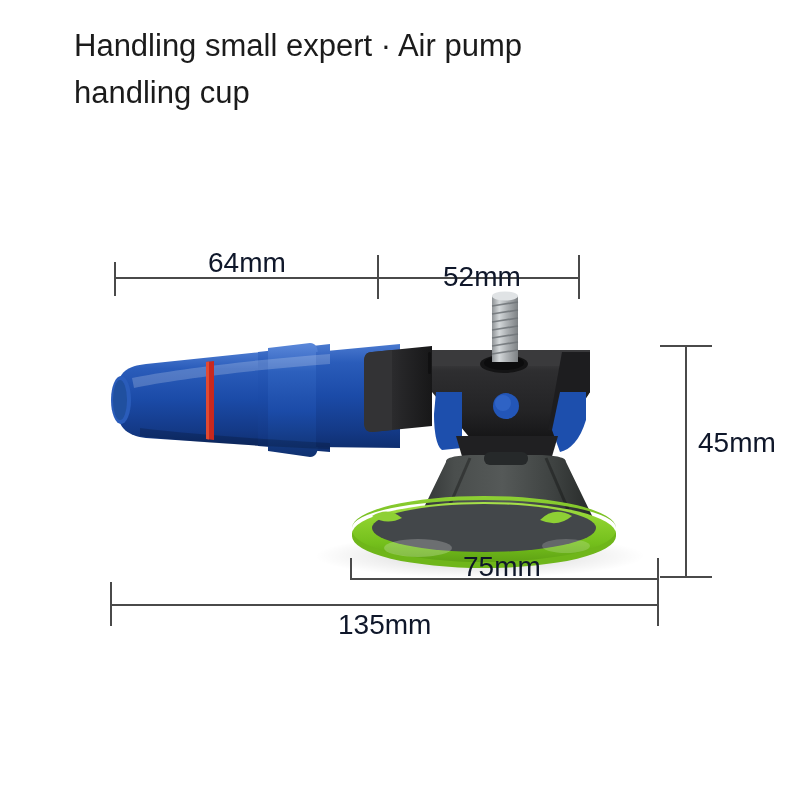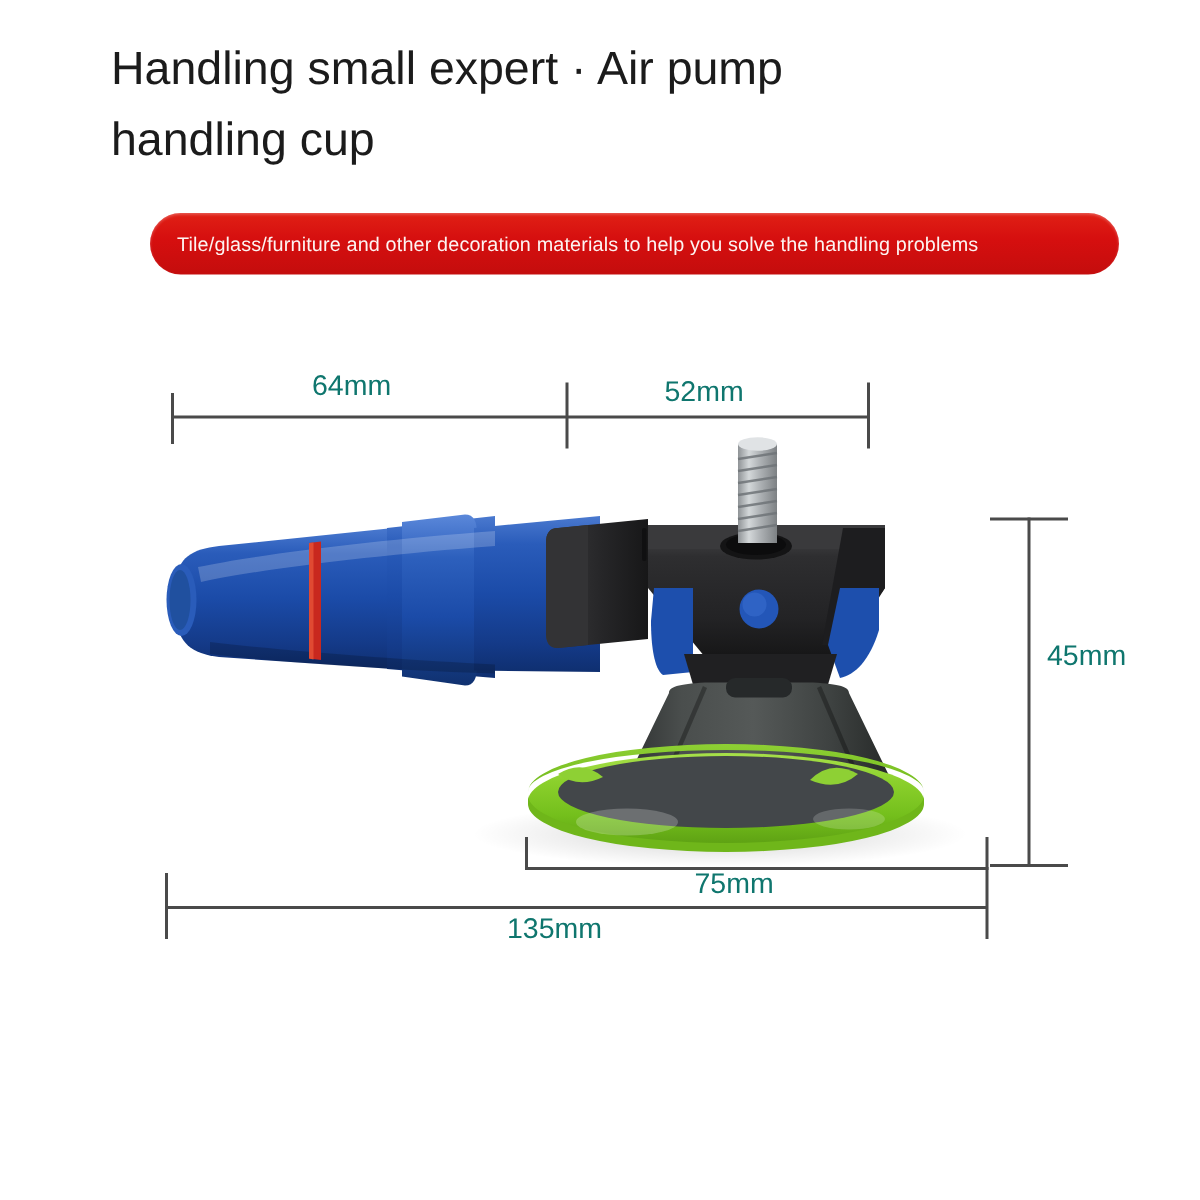--- a/index.html
+++ b/index.html
@@ -29,40 +29,37 @@
   .banner-text{
     color:#fdf4f2;font-size:13.2px;letter-spacing:.1px;
     padding-left:18px;white-space:nowrap;
   }
 
   
   .dimline{position:absolute;background:#4a4a4a;}
   .dim-h{height:1.6px;}
   .dim-v{width:1.6px;}
   .dimlabel{
-    position:absolute;color:#0f766e;font-size:19px;
+    position:absolute;color:#0f172a;font-size:28px;
     white-space:nowrap;font-family:"Liberation Sans",sans-serif;
   }
 
   
   .product{position:absolute;left:0;top:0;width:800px;height:800px;}
 </style>
 </head>
 <body>
 
 <div id="page">
 
   <div class="title">
     <span>Handling small expert · Air pump</span>
     <span class="l2">handling cup</span>
   </div>
 
-  <div class="banner">
-    <span class="banner-text">Tile/glass/furniture and other decoration materials to help you solve the handling problems</span>
-  </div>
 
   <svg class="product" viewBox="0 0 800 800">
     <defs>
       <linearGradient id="gBlue" x1="0" y1="0" x2="0" y2="1">
         <stop offset="0%" stop-color="#4a79cf"></stop>
         <stop offset="18%" stop-color="#2a5cba"></stop>
         <stop offset="50%" stop-color="#1b4ba8"></stop>
         <stop offset="82%" stop-color="#143a88"></stop>
         <stop offset="100%" stop-color="#0f2f70"></stop>
       </linearGradient>
@@ -204,35 +201,35 @@
       <ellipse cx="566" cy="546" rx="24" ry="7" fill="rgba(255,255,255,0.18)"></ellipse>
     </g>
   </svg>
 
   <div>
     <div class="dimline dim-h" style="left:114px;top:277px;width:464px;"></div>
     <div class="dimline dim-v" style="left:114px;top:262px;height:34px;"></div>
     <div class="dimline dim-v" style="left:377px;top:255px;height:44px;"></div>
     <div class="dimline dim-v" style="left:578px;top:255px;height:44px;"></div>
     <div class="dimlabel" style="left:208px;top:247px;">64mm</div>
-    <div class="dimlabel" style="left:443px;top:251px;">52mm</div>
+    <div class="dimlabel" style="left:443px;top:261px;">52mm</div>
   </div>
 
   <div>
     <div class="dimline dim-v" style="left:685px;top:345px;height:232px;"></div>
     <div class="dimline dim-h" style="left:660px;top:345px;width:52px;"></div>
     <div class="dimline dim-h" style="left:660px;top:576px;width:52px;"></div>
     <div class="dimlabel" style="left:698px;top:427px;">45mm</div>
   </div>
 
   <div>
     <div class="dimline dim-h" style="left:350px;top:578px;width:308px;"></div>
     <div class="dimline dim-v" style="left:350px;top:558px;height:22px;"></div>
     <div class="dimline dim-v" style="left:657px;top:558px;height:22px;"></div>
-    <div class="dimlabel" style="left:463px;top:551px;margin-top:28px;">75mm</div>
+    <div class="dimlabel" style="left:463px;top:551px;">75mm</div>
   </div>
 
   <div>
     <div class="dimline dim-h" style="left:110px;top:604px;width:548px;"></div>
     <div class="dimline dim-v" style="left:110px;top:582px;height:44px;"></div>
     <div class="dimline dim-v" style="left:657px;top:578px;height:48px;"></div>
     <div class="dimlabel" style="left:338px;top:609px;">135mm</div>
   </div>
 
 </div>

